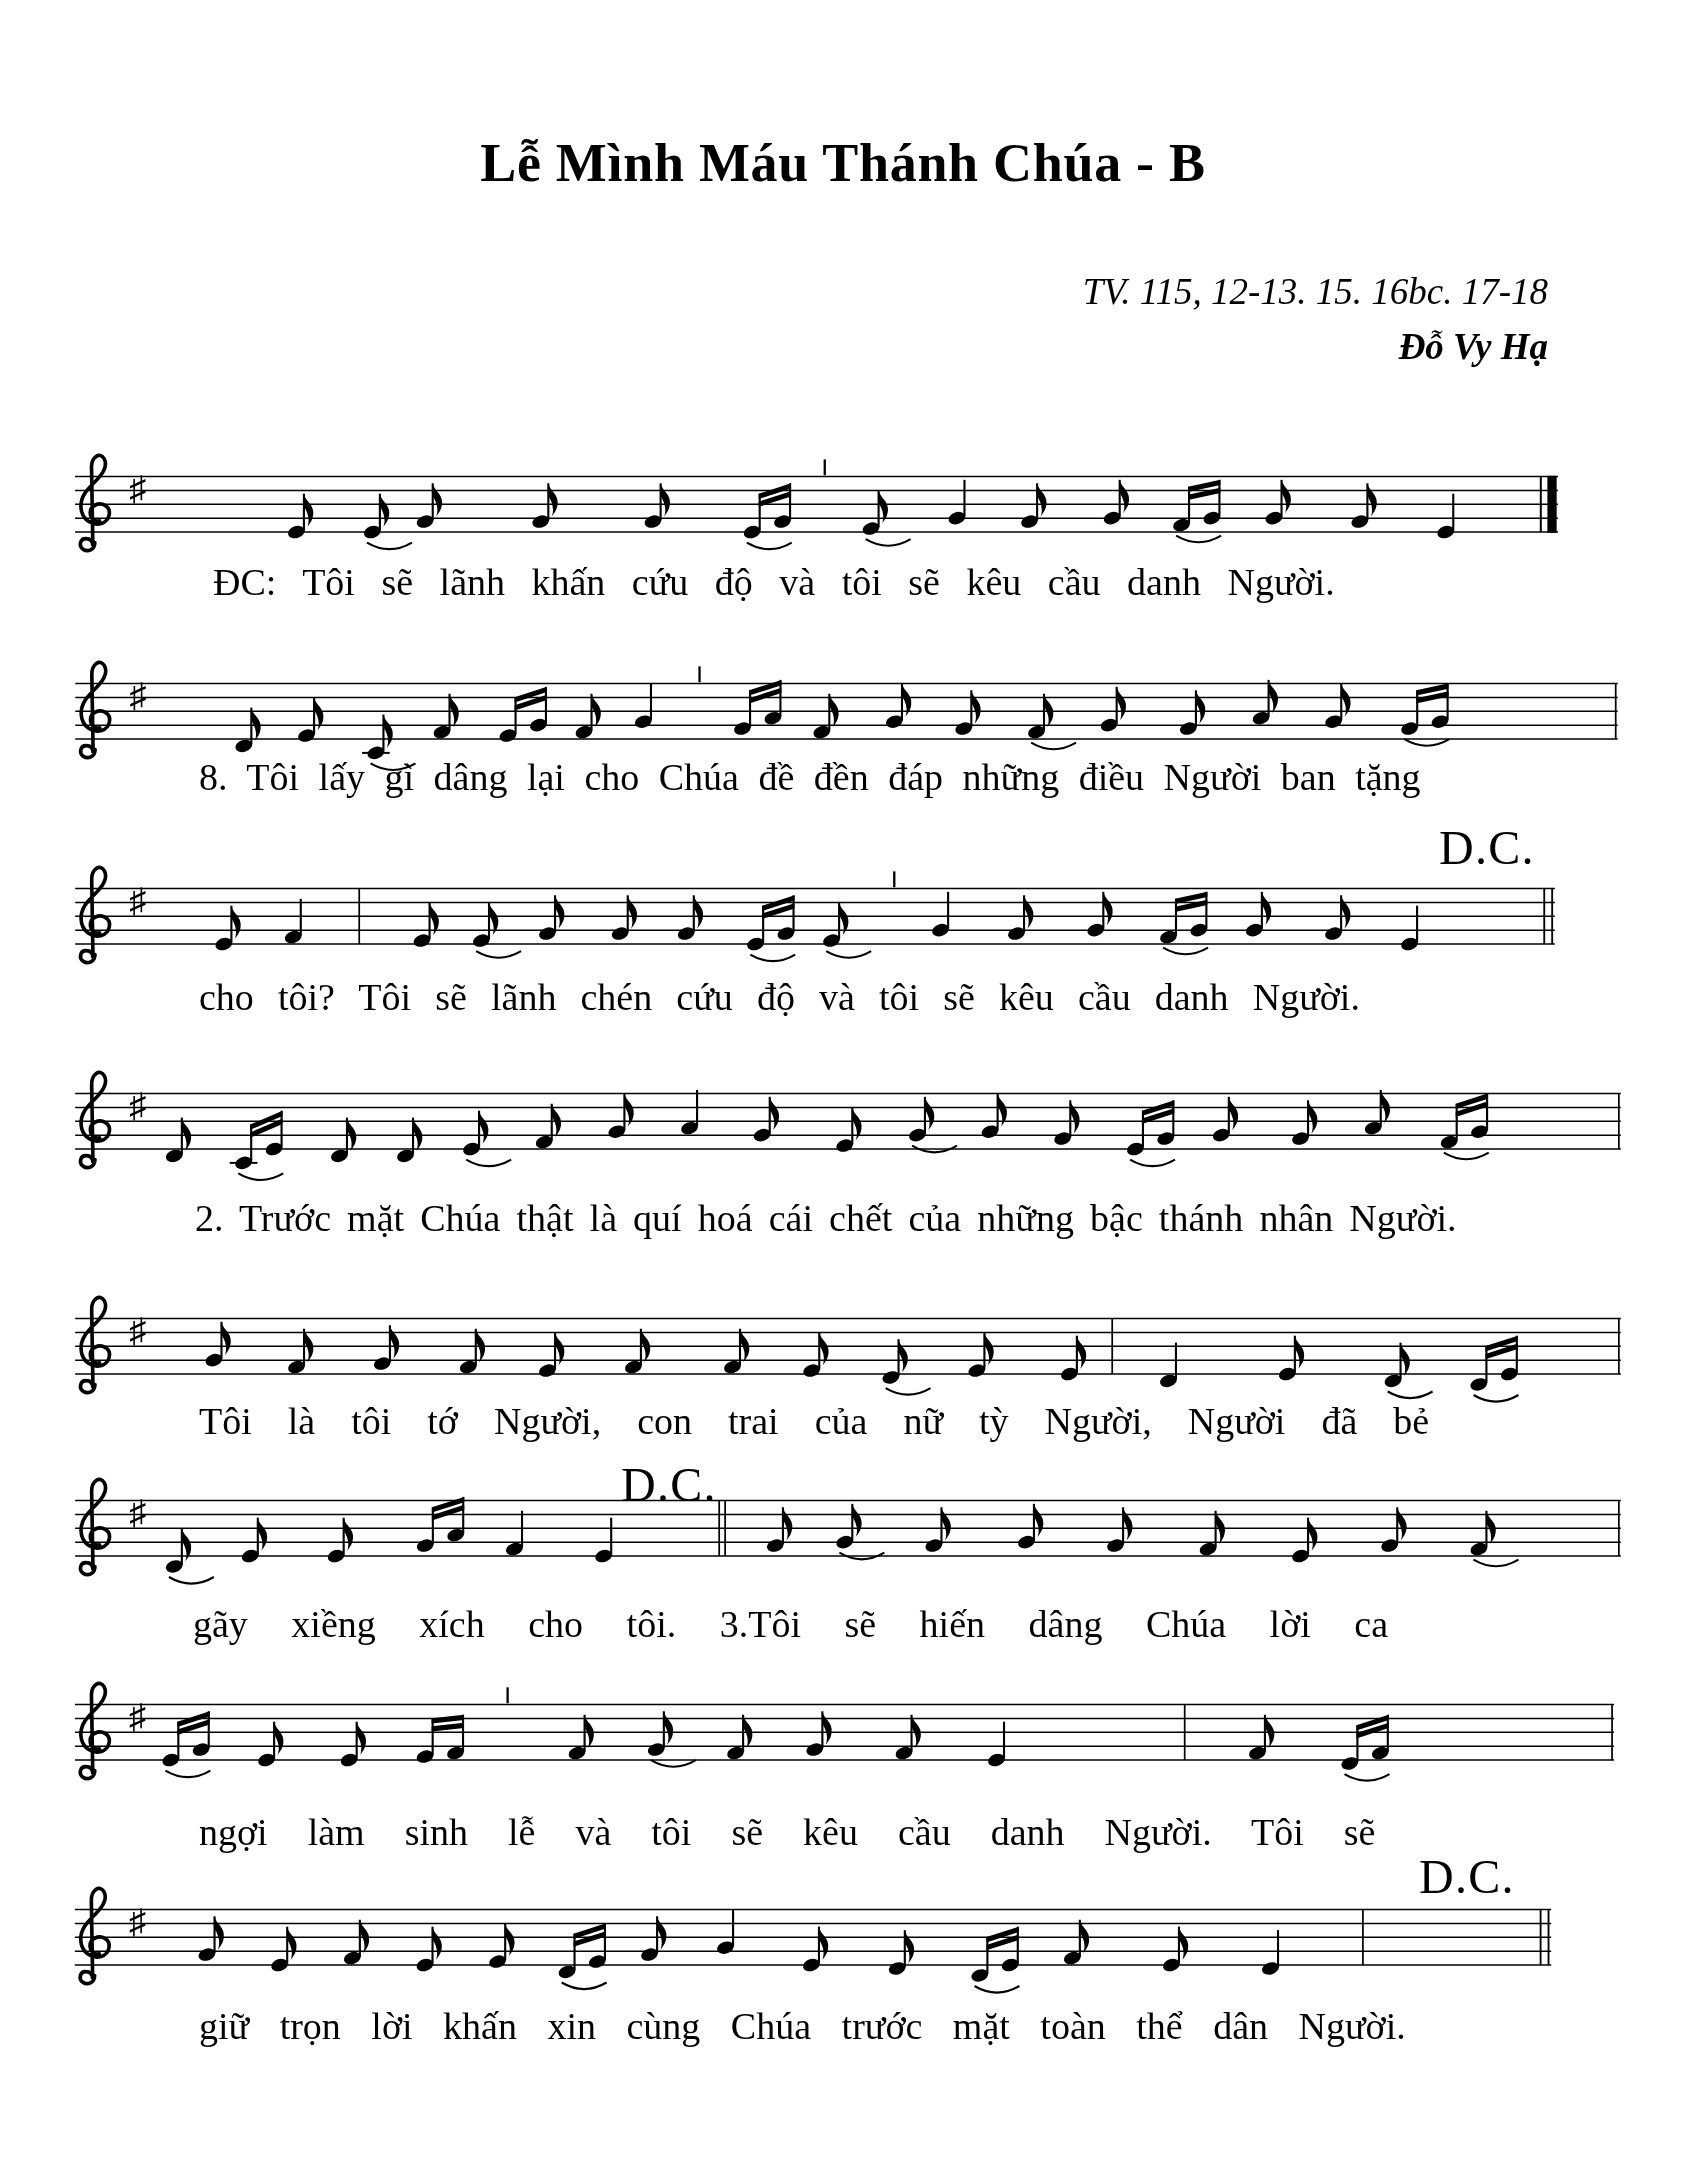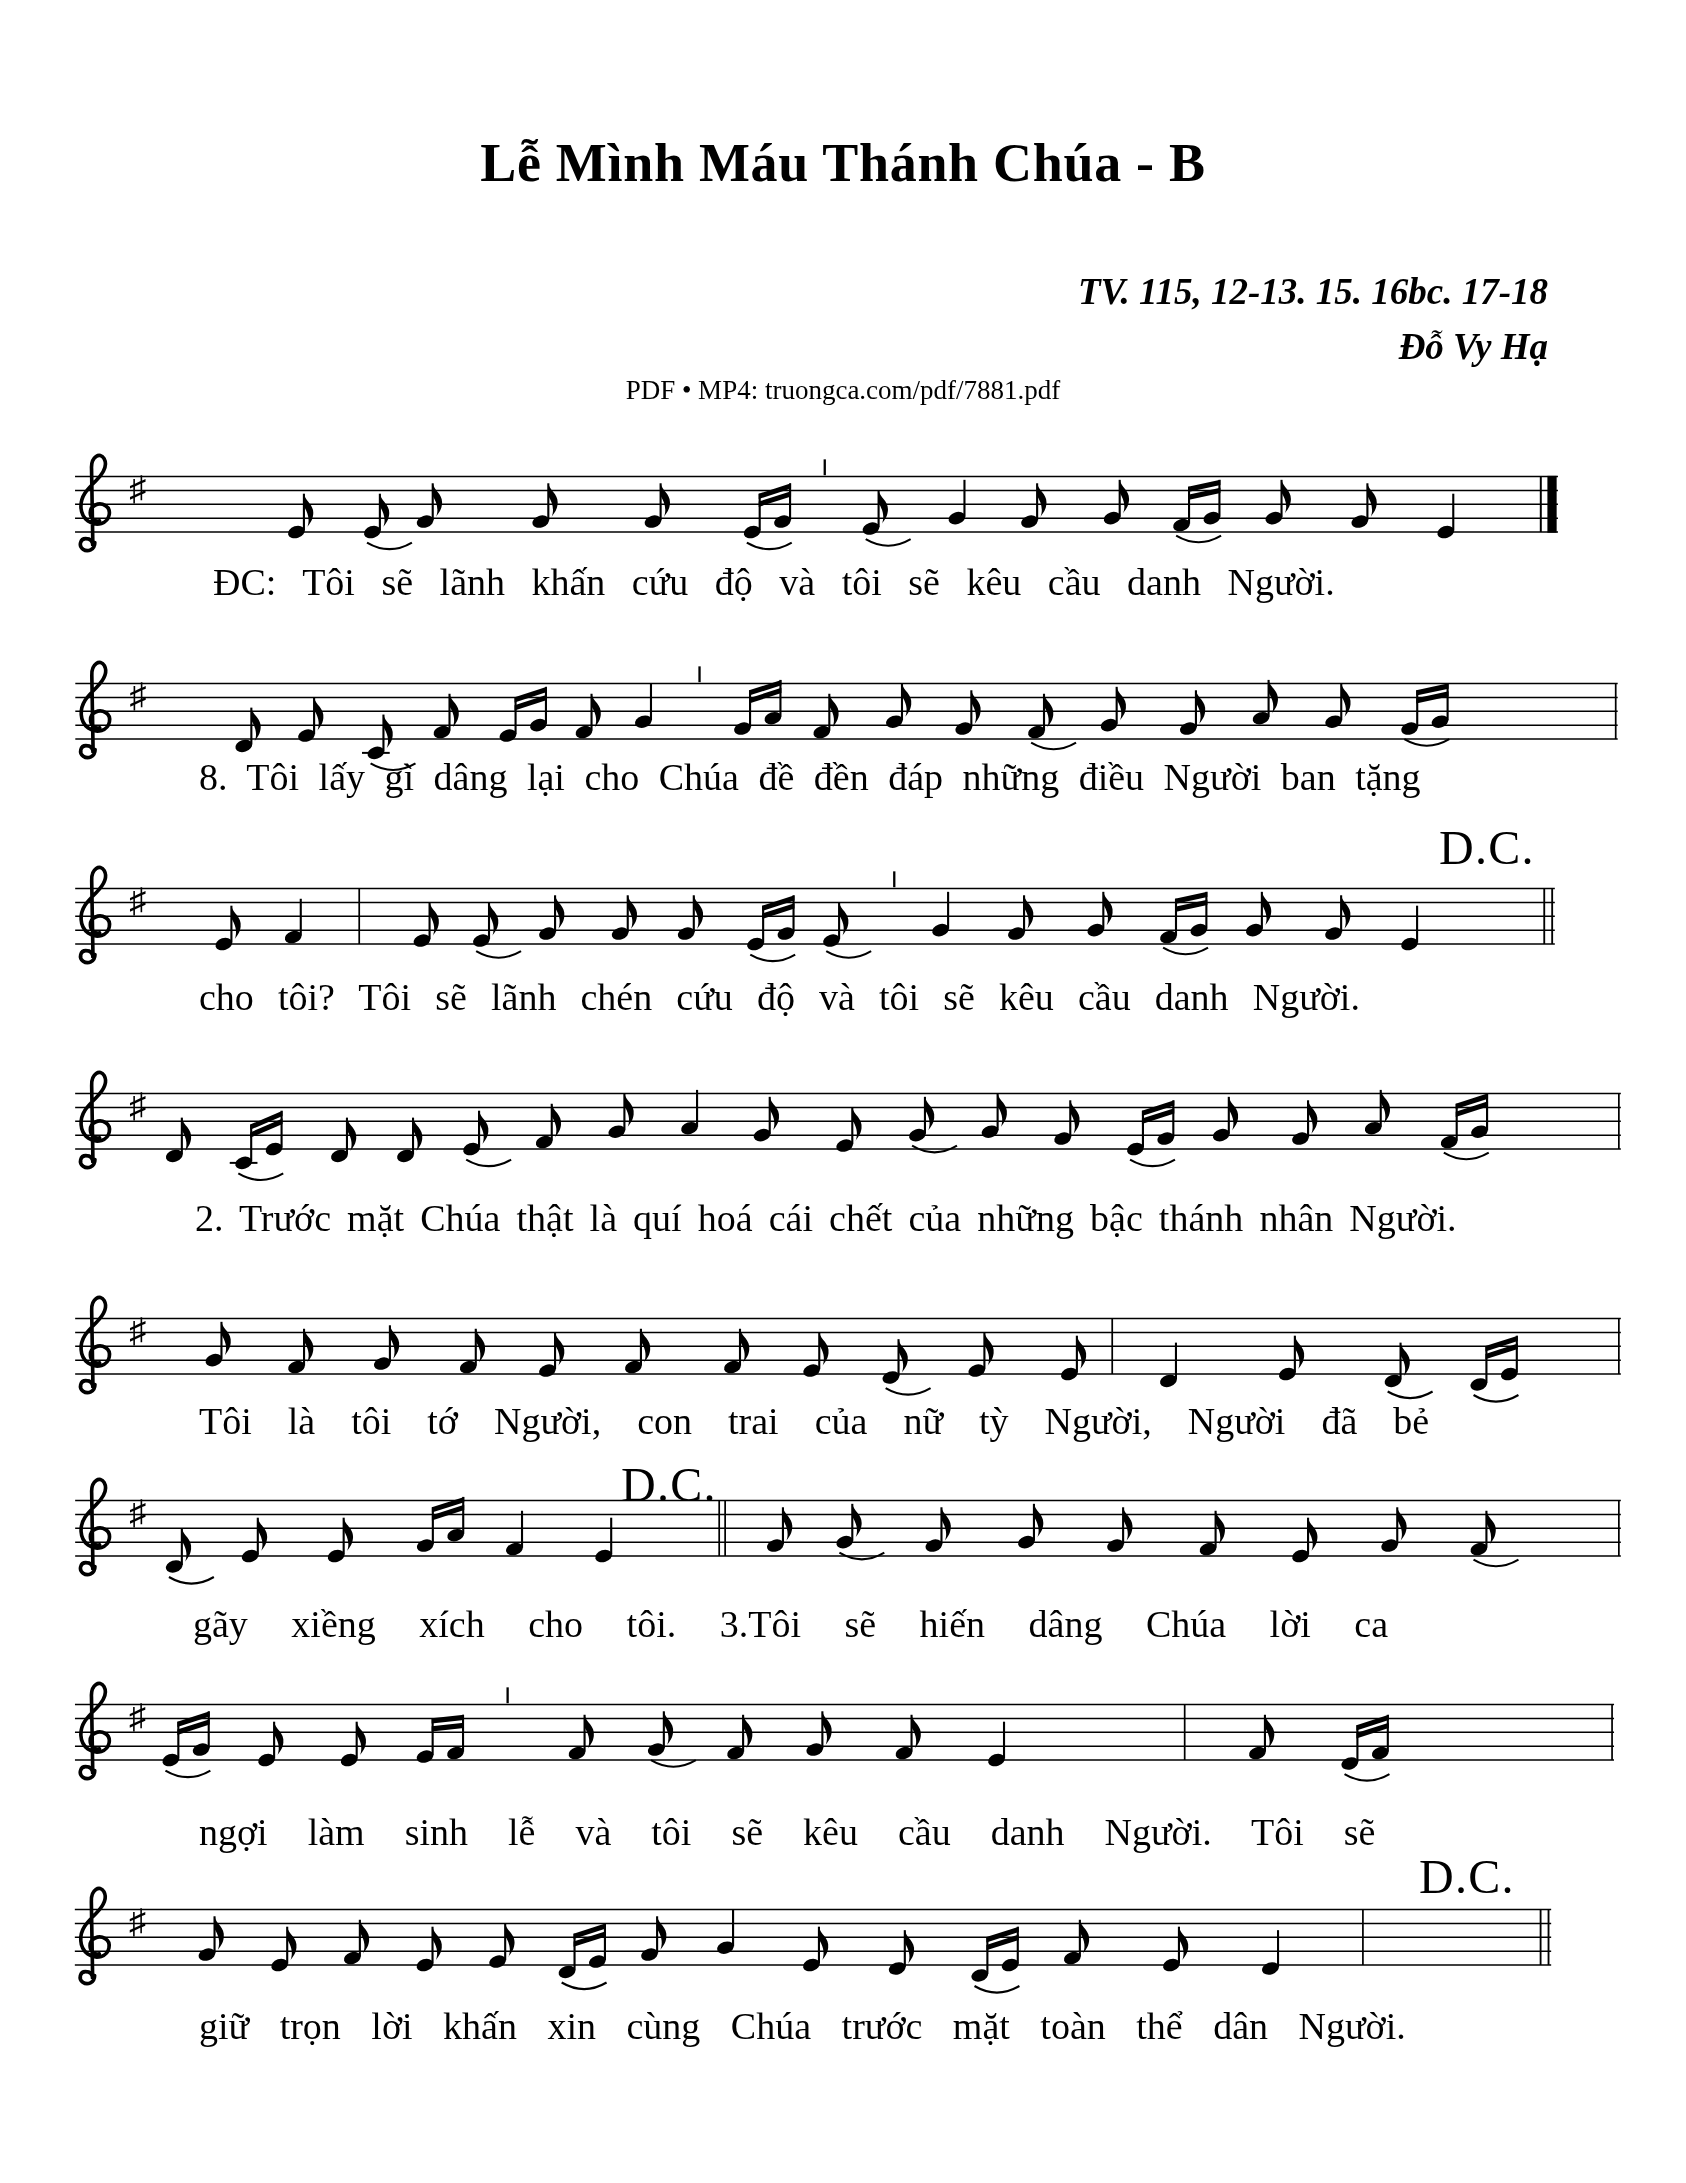--- a/index.html
+++ b/index.html
@@ -11,21 +11,21 @@
     color:#000;
     overflow:hidden;
   }
   .title{
     position:absolute;left:0;top:132px;width:100%;
     text-align:center;font-size:54px;font-weight:bold;
     letter-spacing:0.7px;
   }
   .subtitle{
     position:absolute;right:138px;top:270px;
-    font-size:37px;font-style:italic;font-weight:bold;
+    font-size:37px;font-style:italic;font-weight:normal;
   }
   .author{
     position:absolute;right:138px;top:325px;
     font-size:37px;font-style:italic;font-weight:bold;margin-left:25px;
   }
   .linkline{
     position:absolute;left:0;top:375px;width:100%;
     text-align:center;font-size:27px;
   }
   .system{position:absolute;left:0;top:0;width:100%;height:0;}
@@ -42,21 +42,20 @@
   }
 </style>
 </head>
 <body>
 
 <div id="sheet">
 
   <div class="title">Lễ Mình Máu Thánh Chúa - B</div>
   <div class="subtitle">TV. 115, 12-13. 15. 16bc. 17-18</div>
   <div class="author">Đỗ Vy Hạ</div>
-  <div class="linkline">PDF • MP4: truongca.com/pdf/7881.pdf</div>
 
   <div class="system">
     <svg id="staff-0" class="staff-svg" viewBox="0 -78 2245 218" style="left: 73px; top: 425px; width: 1487px; height: 144px;">
         <g>
           <line x1="0" y1="0" x2="2245" y2="0" stroke="#000000" stroke-width="2.3"></line>
           <line x1="0" y1="21" x2="2245" y2="21" stroke="#000000" stroke-width="2.3"></line>
           <line x1="0" y1="42" x2="2245" y2="42" stroke="#000000" stroke-width="2.3"></line>
           <line x1="0" y1="63" x2="2245" y2="63" stroke="#000000" stroke-width="2.3"></line>
           <line x1="0" y1="84" x2="2245" y2="84" stroke="#000000" stroke-width="2.3"></line>
         </g>

